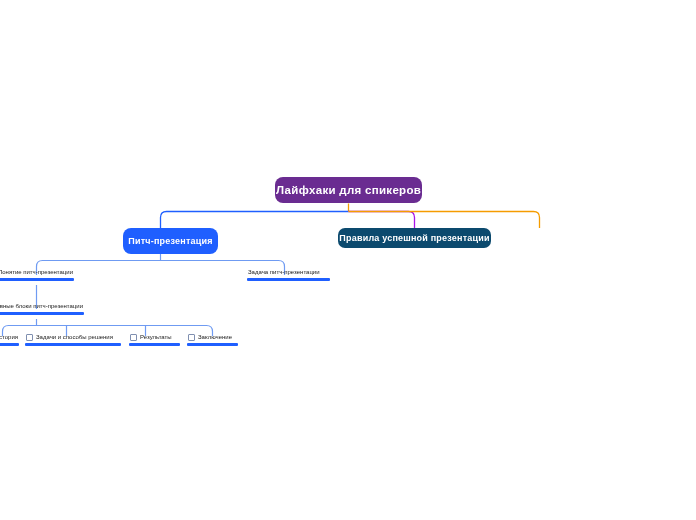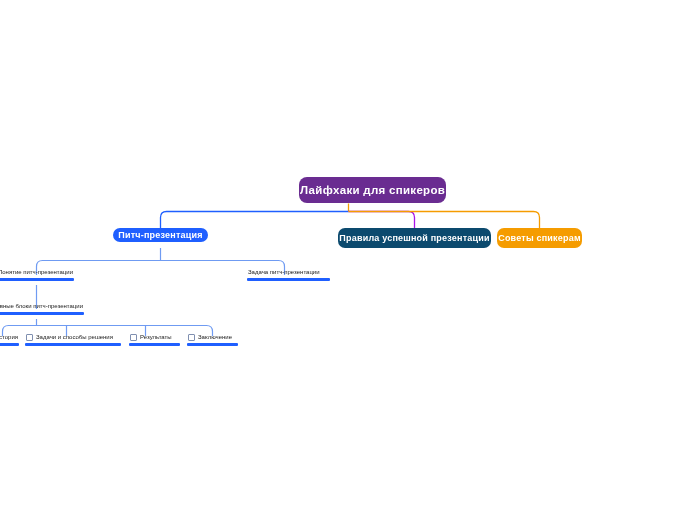--- a/index.html
+++ b/index.html
@@ -107,35 +107,32 @@
     <path d="M36.5,275 L36.5,266.5 Q36.5,260.5 42.5,260.5 L278.5,260.5 Q284.5,260.5 284.5,266.5 L284.5,275" stroke="#6f9bf2" stroke-width="1.2" fill="none"></path>
 
     <path d="M36.5,285 L36.5,309" stroke="#6f9bf2" stroke-width="1.2" fill="none"></path>
 
     <path d="M36.5,319 L36.5,325.5" stroke="#6f9bf2" stroke-width="1.2" fill="none"></path>
     <path d="M2.5,336 L2.5,331.5 Q2.5,325.5 8.5,325.5 L206.5,325.5 Q212.5,325.5 212.5,331.5 L212.5,336" stroke="#6f9bf2" stroke-width="1.2" fill="none"></path>
     <path d="M66.5,325.5 L66.5,336" stroke="#6f9bf2" stroke-width="1.2" fill="none"></path>
     <path d="M145.5,325.5 L145.5,336" stroke="#6f9bf2" stroke-width="1.2" fill="none"></path>
   </svg>
 
-  <div class="pill root" style="left:275px; top:177px; width:147px; height:26px; background:#6a2c91;margin-left:24px;">
+  <div class="pill root" style="left:275px; top:177px; width:147px; height:26px; background:#6a2c91;">
     <span>Лайфхаки для спикеров</span>
   </div>
 
-  <div class="pill lvl2" style="left:113px; top:228px; width:95px; height:14px; background:#1f5fff;">
+  <div class="pill lvl2" style="left:123px; top:228px; width:95px; height:26px; background:#1f5fff;border-radius:8px;">
     <span>Питч-презентация</span>
   </div>
 
   <div class="pill lvl2" style="left:338px; top:228px; width:153px; height:20px; background:#0c4a6e;">
     <span>Правила успешной презентации</span>
   </div>
 
-  <div class="pill lvl2" style="left:497px; top:228px; width:85px; height:20px; background:#f59c00;">
-    <span>Советы спикерам</span>
-  </div>
 
   <div class="uline ralign" style="left:-38px; top:265px; width:112px; height:16px;">
     <div class="txt">Понятие питч-презентации</div>
     <div class="bar"></div>
   </div>
 
   <div class="uline" style="left:247px; top:265px; width:83px; height:16px;">
     <div class="txt">Задача питч-презентации</div>
     <div class="bar"></div>
   </div>

